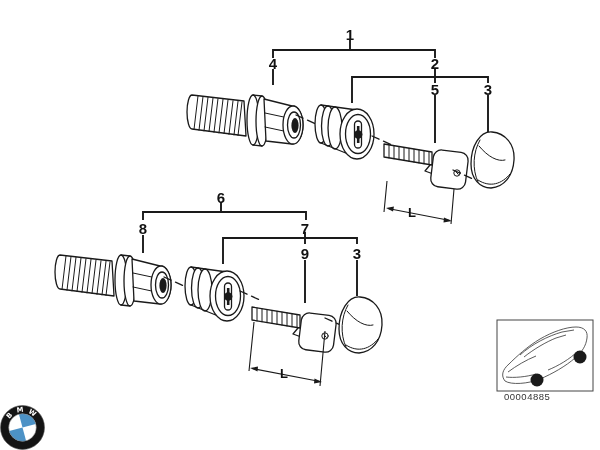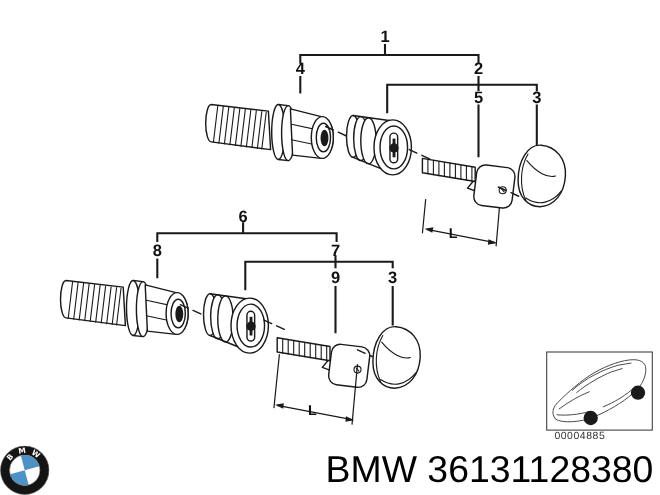--- a/index.html
+++ b/index.html
@@ -151,15 +151,14 @@
     <path d="M0,0 L-3.57,-13.33 A13.8,13.8 0 0 1 13.33,-3.57 Z" fill="#4c92c6"></path>
     <path d="M0,0 L3.57,13.33 A13.8,13.8 0 0 1 -13.33,3.57 Z" fill="#4c92c6"></path>
     <circle r="13.8" fill="none" stroke="#777" stroke-width="0.5"></circle>
     <g fill="#ffffff" font-family="DejaVu Sans, sans-serif" font-size="6.8" font-weight="bold" text-anchor="middle">
       <text transform="rotate(-48)" x="0" y="-15.6">B</text>
       <text transform="rotate(-8)" x="0" y="-15.6">M</text>
       <text transform="rotate(34)" x="0" y="-15.6">W</text>
     </g>
   </svg>
 
-  <div class="part-title">BMW 36131128380</div>
 
 </div>
 
 </body></html>

